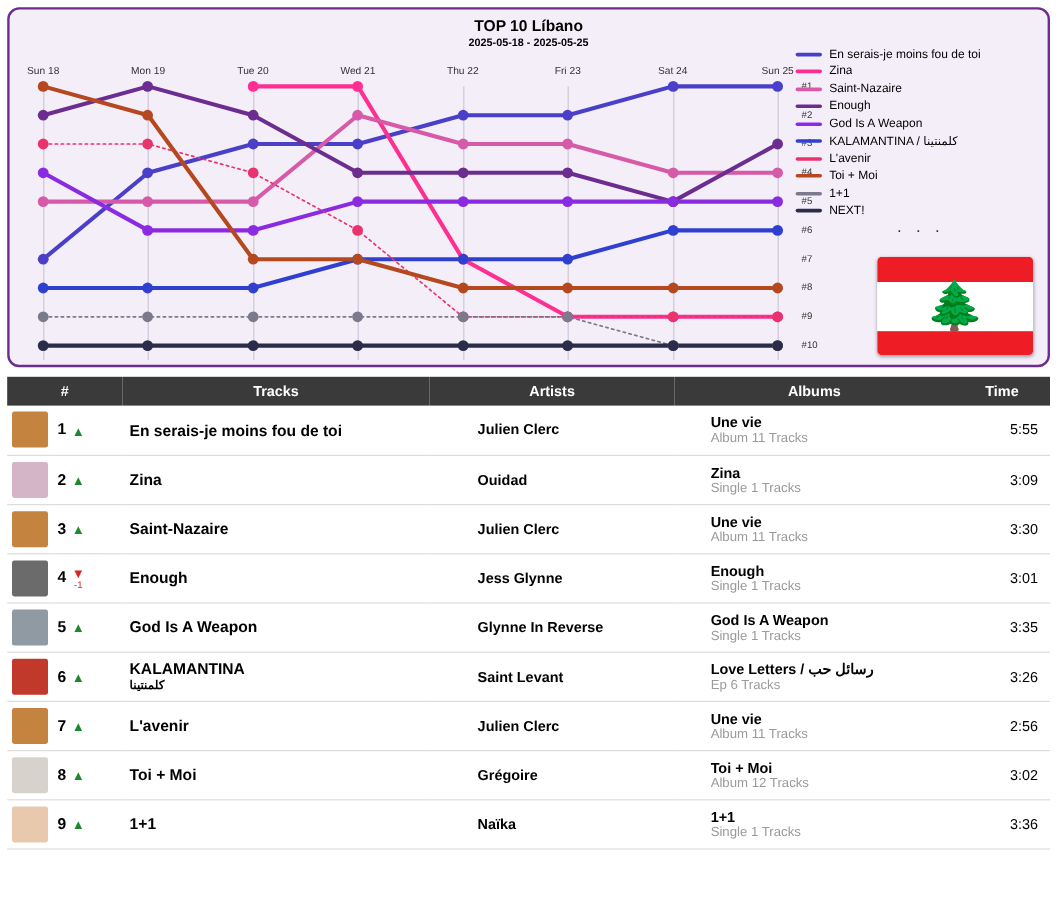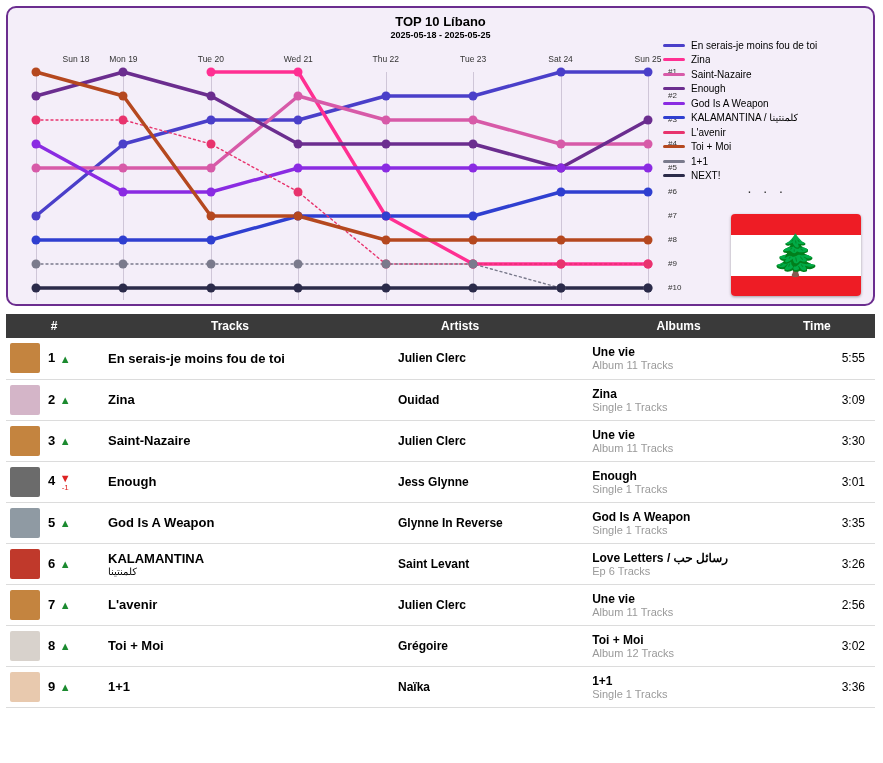--- a/index.html
+++ b/index.html
@@ -59,59 +59,59 @@
   }
 
   
   #table-wrap{margin:8px 6px 0 6px;width:869px;}
   table{border-collapse:collapse;width:100%;font-size:12px;}
   thead th{
     background:#3a3a3a;color:#fff;font-size:12px;font-weight:bold;
     padding:5px 8px;text-align:center;
   }
   thead th.rank{width:46px;}
-  thead th.time{width:64px;text-align:left;}
+  thead th.time{width:64px;text-align:center;}
   tbody tr{height:41px;border-bottom:1px solid #dcdcdc;}
   td{padding:0 6px;vertical-align:middle;}
   td.cover-cell{width:30px;padding:0 2px 0 4px;}
   .cover{width:30px;height:30px;border-radius:2px;display:block;}
   td.rank-cell{width:48px;white-space:nowrap;}
   .rank-num{font-weight:bold;font-size:13px;color:#000;margin-right:3px;}
   .arrow{font-size:11px;line-height:1;}
   .arrow.up{color:#1b8a2f;}
   .arrow.down{color:#d22;}
   .delta{font-size:8px;color:#d22;display:block;text-align:center;margin-top:-2px;}
   .arrowbox{display:inline-block;text-align:center;vertical-align:middle;min-width:14px;}
   .track-name{font-weight:bold;font-size:13px;color:#000;}
-  .track-sub{font-size:10px;color:#000;font-weight:normal;}
+  .track-sub{font-size:10px;color:#000;font-weight:bold;}
   td.artist{font-weight:bold;font-size:12px;color:#000;text-align:left;padding-left:40px;}
   td.album{padding-left:30px;}
   .album-title{font-weight:bold;font-size:12px;color:#000;}
   .album-sub{font-size:11px;color:#9a9a9a;}
   td.time{text-align:right;font-size:12px;color:#000;padding-right:10px;}
 </style>
 </head>
 <body>
 
 <div id="chart-panel">
   <div id="chart-title">TOP 10 Líbano</div>
   <div id="chart-sub">2025-05-18 - 2025-05-25</div>
 
   <div id="plot">
-      <div class="xlabel" style="left: 0px; top: 0px; margin-left: 40px;">Sun 18</div>
+      <div class="xlabel" style="left: 0px; top: 0px;">Sun 18</div>
       <div class="gridline" style="left: 0px;"></div>
       <div class="xlabel" style="left: 87.4286px; top: 0px;">Mon 19</div>
       <div class="gridline" style="left: 87.4286px;"></div>
       <div class="xlabel" style="left: 174.857px; top: 0px;">Tue 20</div>
       <div class="gridline" style="left: 174.857px;"></div>
       <div class="xlabel" style="left: 262.286px; top: 0px;">Wed 21</div>
       <div class="gridline" style="left: 262.286px;"></div>
       <div class="xlabel" style="left: 349.714px; top: 0px;">Thu 22</div>
       <div class="gridline" style="left: 349.714px;"></div>
-      <div class="xlabel" style="left: 437.143px; top: 0px;">Tue 23</div>
+      <div class="xlabel" style="left: 437.143px; top: 0px;">Fri 23</div>
       <div class="gridline" style="left: 437.143px;"></div>
       <div class="xlabel" style="left: 524.571px; top: 0px;">Sat 24</div>
       <div class="gridline" style="left: 524.571px;"></div>
       <div class="xlabel" style="left: 612px; top: 0px;">Sun 25</div>
       <div class="gridline" style="left: 612px;"></div>
       <div class="rank-label" style="top: 13px; left: 632px;">#1</div>
       <div class="rank-label" style="top: 37px; left: 632px;">#2</div>
       <div class="rank-label" style="top: 61px; left: 632px;">#3</div>
       <div class="rank-label" style="top: 85px; left: 632px;">#4</div>
       <div class="rank-label" style="top: 109px; left: 632px;">#5</div>

